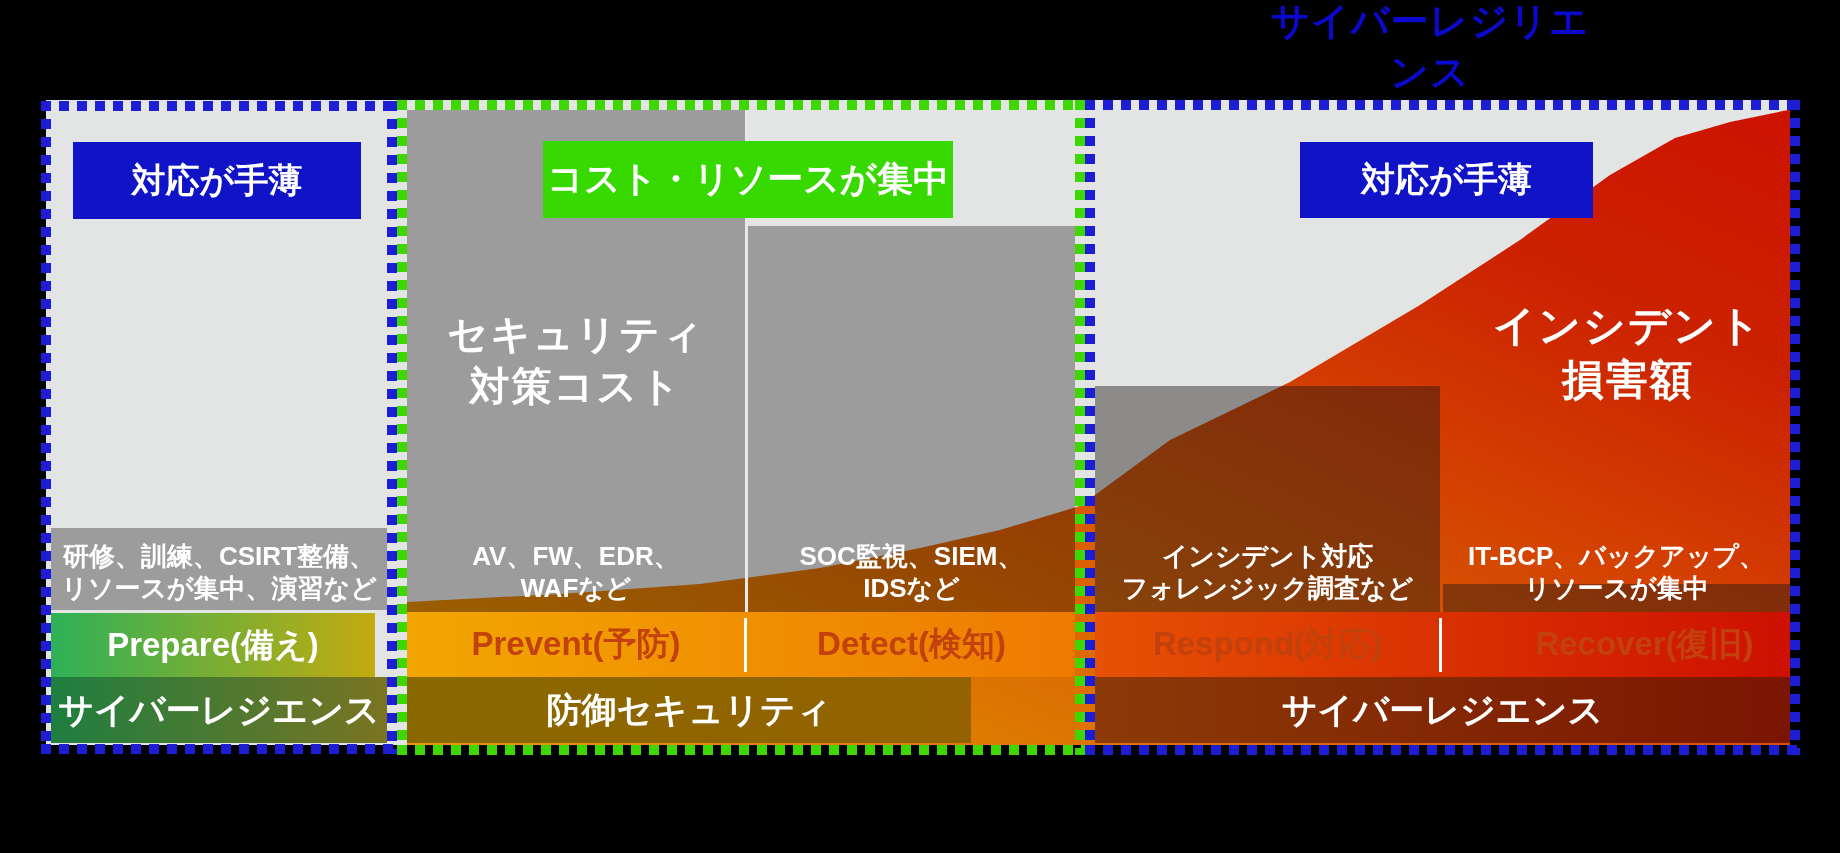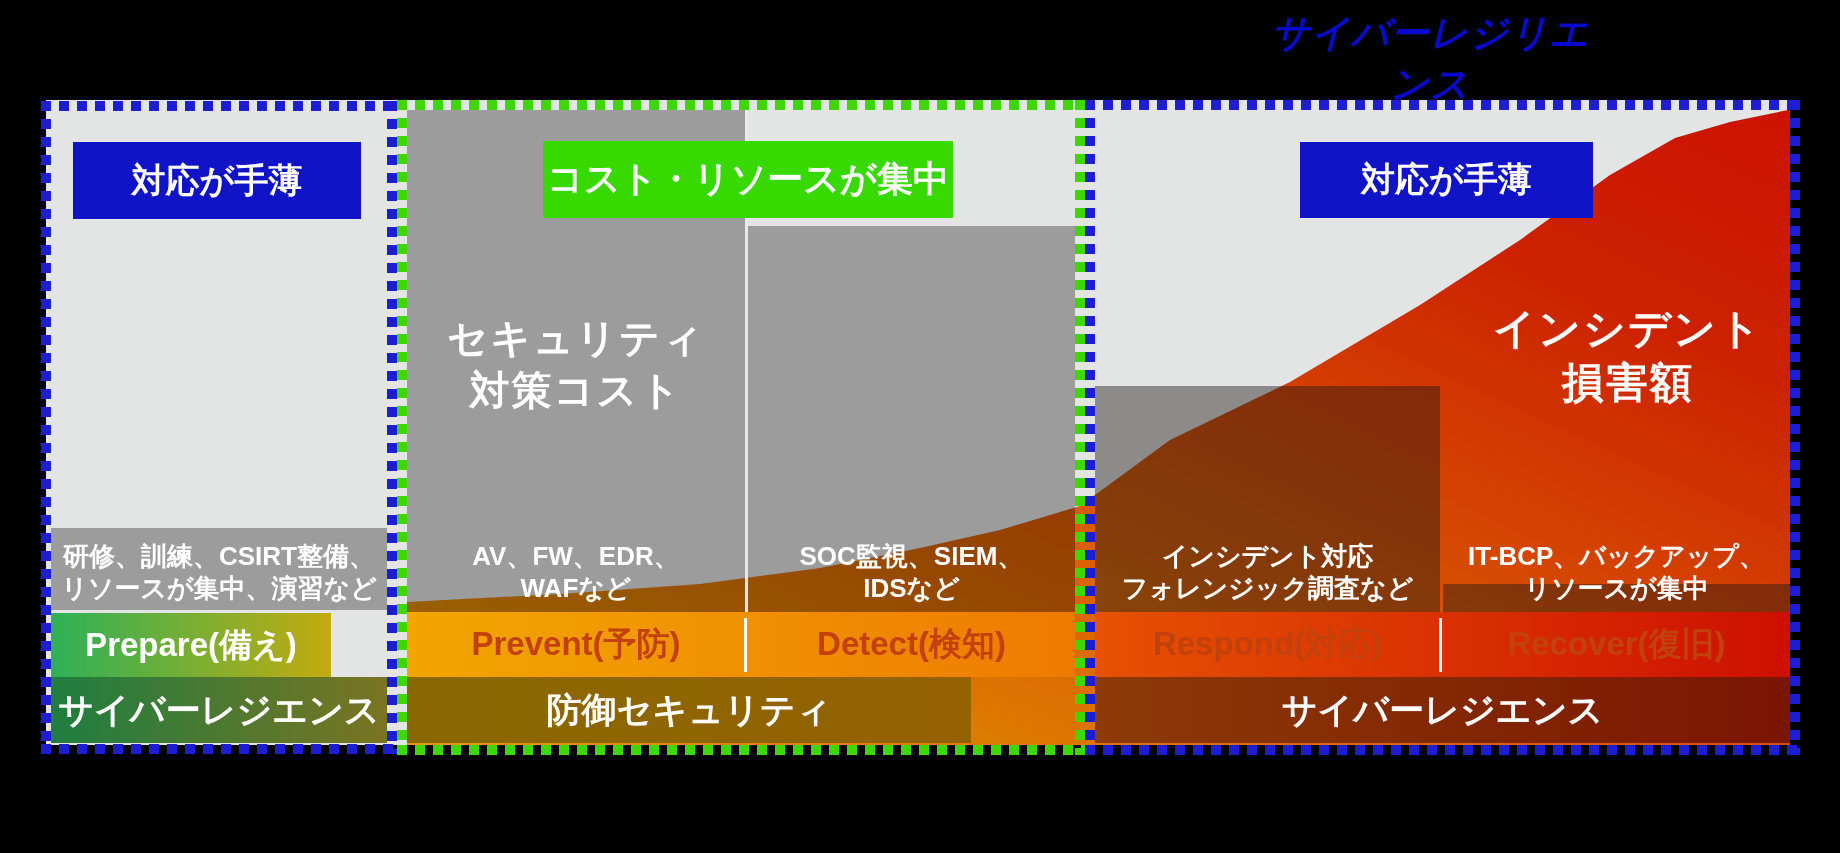--- a/index.html
+++ b/index.html
@@ -20,49 +20,49 @@
   .notes1bg{left:51px;top:528px;width:336px;height:82px;background:var(--blockGray);}
   
   svg.damage{left:0;top:0;mix-blend-mode:multiply;}
   
   .shade{background:rgba(30,26,20,0.44);}
   .respond-block{left:1095px;top:386px;width:345px;height:226px;}
   .recover-block{left:1443px;top:584px;width:347px;height:28px;}
   
   .vgap{left:745px;top:110px;width:3px;height:502px;background:#e8e8e8;}
   
-  .bigtxt{color:#fff;text-align:center;}
+  .bigtxt{color:#fff;text-align:center;font-family:Liberation Mono, monospace;}
   .cost-txt{left:407px;top:312px;width:338px;font-size:40px;line-height:52px;letter-spacing:2px;}
   .dmg-txt{left:1466px;top:302px;width:324px;font-size:42px;line-height:54px;letter-spacing:2px;}
   
   .notes{color:#fff;font-size:26px;line-height:32px;text-align:center;top:540px;}
   .n1{left:51px;width:336px;}
   .n2{left:407px;width:338px;}
   .n3{left:748px;width:327px;}
   .n4{left:1095px;width:345px;}
   .n5{left:1443px;width:347px;}
   
   .phase{top:612px;height:65px;color:#fff;font-size:33px;}
-  .phase1{left:51px;top:613px;width:280px;height:64px;background:linear-gradient(90deg,var(--prepA),var(--prepB));}
+  .phase1{left:51px;top:613px;width:324px;height:64px;background:linear-gradient(90deg,var(--prepA),var(--prepB));}
   .phase2{left:407px;width:668px;background:linear-gradient(90deg,var(--prevA),var(--prevB));}
   .phase3{left:1095px;width:695px;background:linear-gradient(90deg,var(--respA),var(--respB));}
   .phase-lbl{top:612px;height:65px;color:#c2410c;font-size:33px;}
   .pdiv{top:618px;width:3px;height:54px;background:#fff;}
   
   .cat{top:677px;height:66px;color:#fff;font-size:35px;}
   .cat1{left:51px;width:336px;background:linear-gradient(90deg,var(--cat1A),var(--cat1B));}
   .cat2{left:407px;width:564px;background:linear-gradient(90deg,var(--cat2A),var(--cat2B));text-align:right;}
   .cat3{left:1095px;width:695px;background:linear-gradient(90deg,var(--cat3A),var(--cat3B));}
   
   .callout{color:#fff;}
   .blue-label1{left:73px;top:142px;width:288px;height:77px;background:var(--accentBlue);font-size:34px;}
   .green-label{left:543px;top:141px;width:410px;height:77px;background:var(--accentGreen);font-size:36px;}
   .blue-label2{left:1300px;top:142px;width:293px;height:76px;background:var(--accentBlue);font-size:34px;}
   
-  .title{left:1255px;top:36px;width:350px;height:46px;color:var(--titleBlue);font-size:38px;letter-spacing:1px;font-style:italic;}
+  .title{left:1255px;top:24px;width:350px;height:46px;color:var(--titleBlue);font-size:38px;letter-spacing:1px;}
   
   .hstrip{height:10px;}
   .vstrip{width:10px;}
   .hb{background:repeating-linear-gradient(90deg,var(--borderBlue) 0 10px,transparent 10px 18px);}
   .vb{background:repeating-linear-gradient(180deg,var(--borderBlue) 0 10px,transparent 10px 18px);}
   .hg{background:repeating-linear-gradient(90deg,var(--borderGreen) 0 10px,transparent 10px 18px);}
   .vg{background:repeating-linear-gradient(180deg,var(--borderGreen) 0 10px,transparent 10px 18px);}
 </style>
 </head>
 <body>
@@ -126,21 +126,21 @@
     <div>IT-BCP、バックアップ、</div>
     <div>リソースが集中</div>
   </div>
 
   <div class="abs ctr phase phase1">Prepare(備え)</div>
   <div class="abs phase phase2"></div>
   <div class="abs phase phase3"></div>
   <div class="abs ctr phase-lbl" style="left:407px;width:338px;">Prevent(予防)</div>
   <div class="abs ctr phase-lbl" style="left:748px;width:327px;">Detect(検知)</div>
   <div class="abs ctr phase-lbl" style="left:1095px;width:345px;text-align:center;">Respond(対応)</div>
-  <div class="abs ctr phase-lbl" style="left:1443px;width:347px;">Recover(復旧)</div>
+  <div class="abs ctr phase-lbl" style="left:1443px;width:347px;padding-left:28px;">Recover(復旧)</div>
   <div class="abs pdiv" style="left:744px;"></div>
   <div class="abs pdiv" style="left:1439px;"></div>
 
   <div class="abs ctr cat cat1">サイバーレジエンス</div>
   <div class="abs ctr cat cat2">防御セキュリティ</div>
   <div class="abs ctr cat cat3">サイバーレジエンス</div>
 
   <div class="abs ctr callout blue-label1">対応が手薄</div>
   <div class="abs ctr callout green-label">コスト・リソースが集中</div>
   <div class="abs ctr callout blue-label2">対応が手薄</div>

